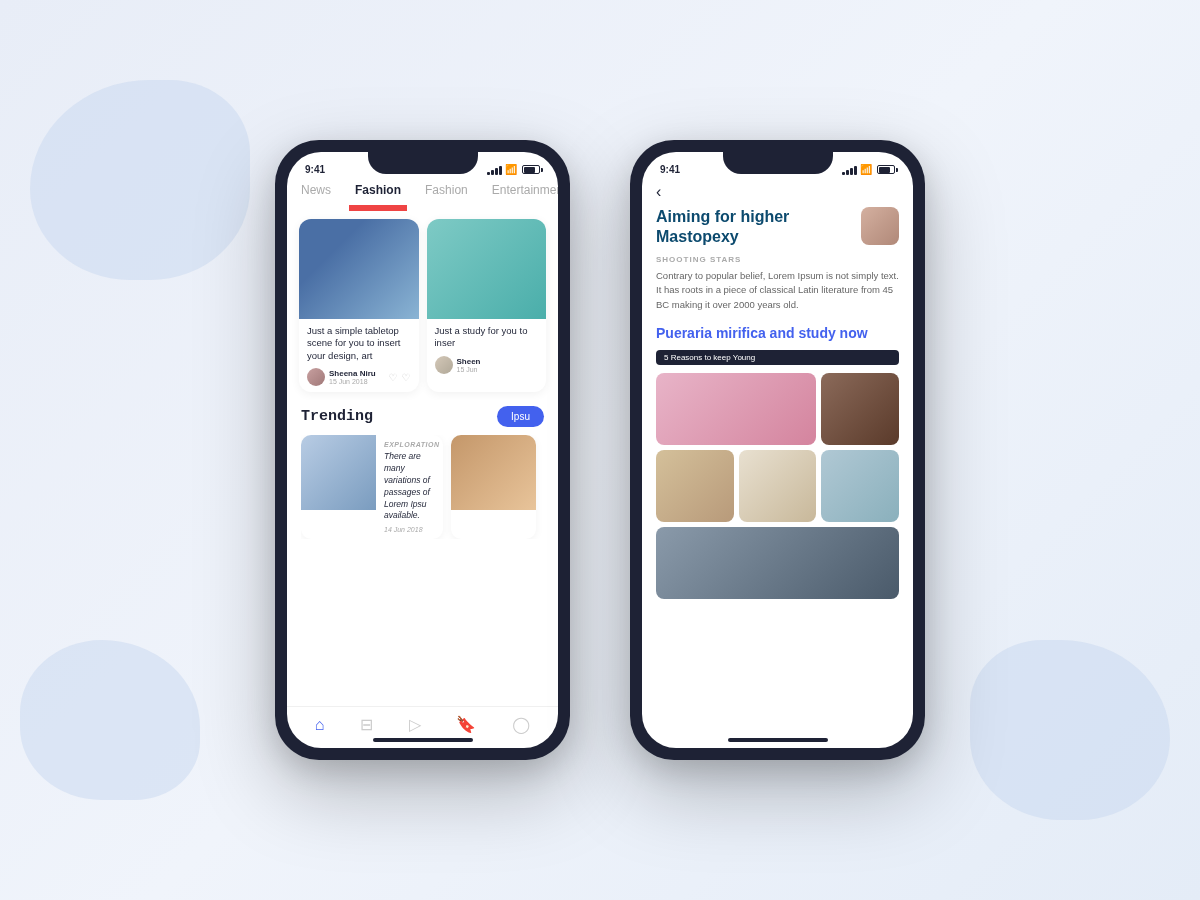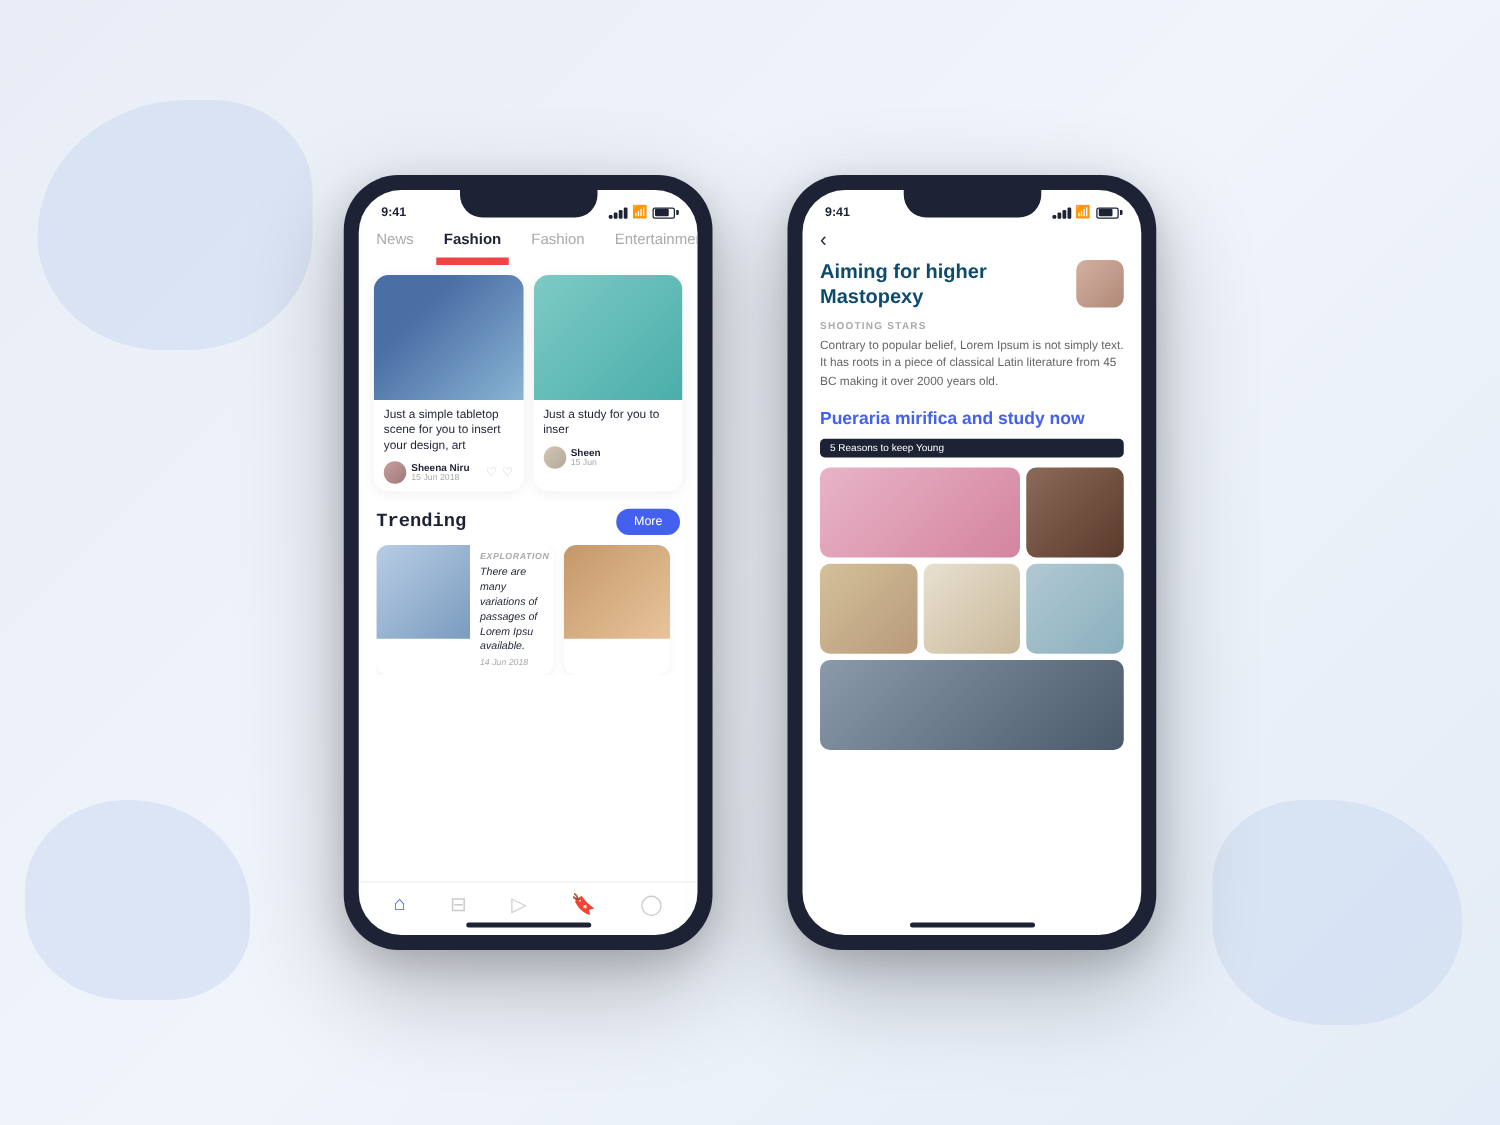--- a/index.html
+++ b/index.html
@@ -508,21 +508,21 @@
                 <div class="meta-date">15 Jun</div>
               </div>
             </div>
           </div>
         </div>
       </div>
 
       <div class="trending-section">
         <div class="trending-header">
           <span class="trending-title">Trending</span>
-          <button class="more-btn">More</button>
+          <button class="more-btn">Ipsu</button>
         </div>
         <div class="trending-items">
 
           <div class="trending-card">
             <div class="trending-img img-van"></div>
             <div class="trending-body">
               <div class="trending-category">EXPLORATION</div>
               <div class="trending-text">There are many variations of passages of Lorem Ipsu available.</div>
               <div class="trending-date">14 Jun 2018</div>
             </div>

